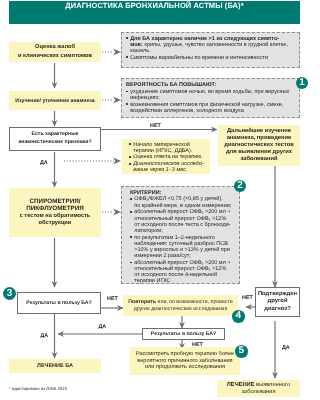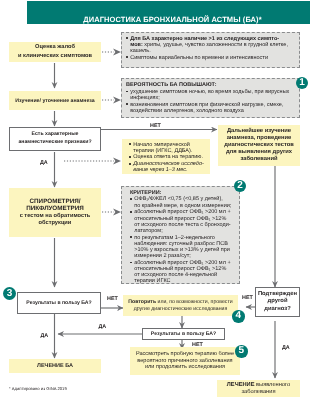--- a/index.html
+++ b/index.html
@@ -2,22 +2,22 @@
 <html><head>
 <meta charset="utf-8">
 <style>
   html,body{margin:0;padding:0;background:#fff;}
   body{width:310px;height:400px;font-family:"Liberation Sans",sans-serif;overflow:hidden;position:relative;
        -webkit-font-smoothing:antialiased;text-rendering:geometricPrecision;color:#231f20;}
   .stage{position:absolute;left:0;top:0;width:310px;height:400px;}
   .abs{position:absolute;box-sizing:border-box;}
   svg.wires{position:absolute;left:0;top:0;width:310px;height:400px;pointer-events:none;}
 
-  .banner{background:#017a72;color:#ffffff;font-weight:bold;display:flex;align-items:flex-end;
-          justify-content:center;font-size:7.5px;letter-spacing:.1px;margin-left:18px;}
+  .banner{background:#017a72;color:#ffffff;font-weight:bold;display:flex;align-items:flex-start;
+          justify-content:center;font-size:7.5px;letter-spacing:.1px;}
   .ybox{background:#fcf5bf;display:flex;align-items:center;justify-content:center;text-align:center;}
   .ybox2{background:#fcf5bf;}
   .wbox{background:#ffffff;border:.6px solid #6d6e71;display:flex;align-items:center;
         justify-content:center;text-align:center;}
   .gbox{background:#e2e2e0;border:.8px dashed #8a8c8e;}
   .circ{background:#017a72;color:#fff;border-radius:50%;display:flex;align-items:center;
         justify-content:center;font-weight:bold;font-size:10px;line-height:1;}
   .lbl{font-weight:bold;font-size:5.4px;white-space:nowrap;line-height:1;}
   .bullets{font-size:5.5px;line-height:1.12;}
   .bullets .li{position:relative;padding-left:4.2px;margin-bottom:.6px;}

